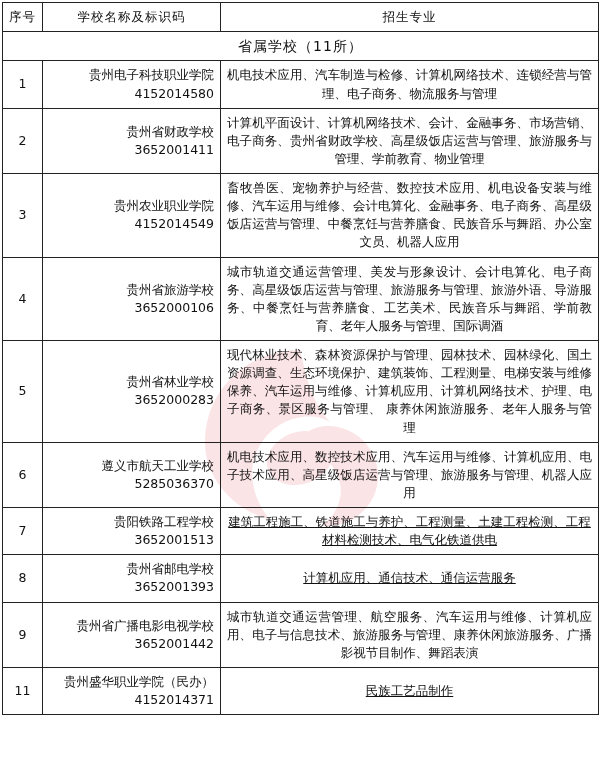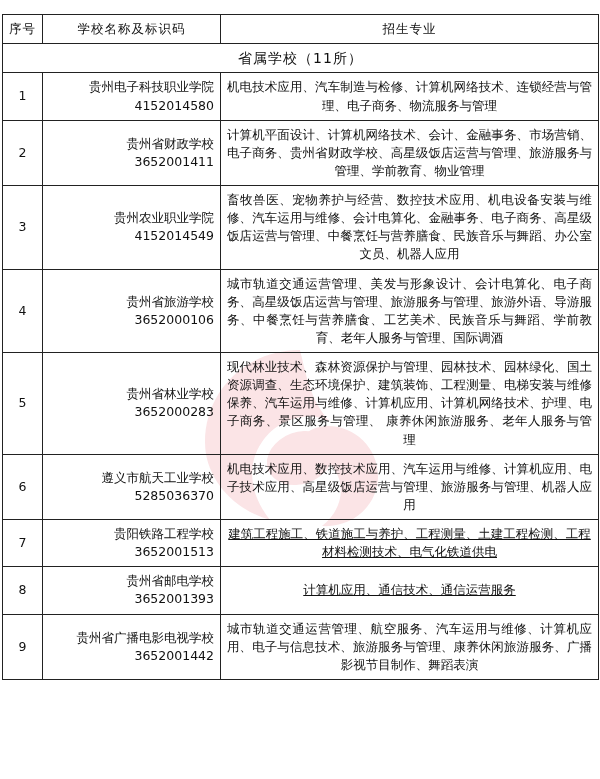--- a/index.html
+++ b/index.html
@@ -24,21 +24,21 @@
     height: 210px;
     pointer-events: none;
     z-index: 0;
     opacity: .5;
   }
   .watermark svg { display:block; }
 
   .page {
     position: relative;
     z-index: 1;
-    padding: 14px 2px 0 2px;
+    padding: 2px 2px 0 2px;
     box-sizing: border-box;
   }
 
   table.doc {
     border-collapse: collapse;
     width: 596px;
     margin: 0 auto;
     table-layout: fixed;
     background: transparent;
   }
@@ -192,15 +192,23 @@
       <tr>
         <td class="no">9</td>
         <td class="name">
           <span class="ln">贵州省广播电影电视学校</span>
           <span class="ln">3652001442</span>
         </td>
         <td class="major">城市轨道交通运营管理、航空服务、汽车运用与维修、计算机应用、电子与信息技术、旅游服务与管理、康养休闲旅游服务、广播影视节目制作、舞蹈表演</td>
       </tr>
 
 
+      <tr>
+        <td class="no">11</td>
+        <td class="name">
+          <span class="ln">贵州盛华职业学院（民办）</span>
+          <span class="ln">4152014371</span>
+        </td>
+        <td class="major center">民族工艺品制作</td>
+      </tr>
     </tbody>
   </table>
 </div>
 
 </body></html>

